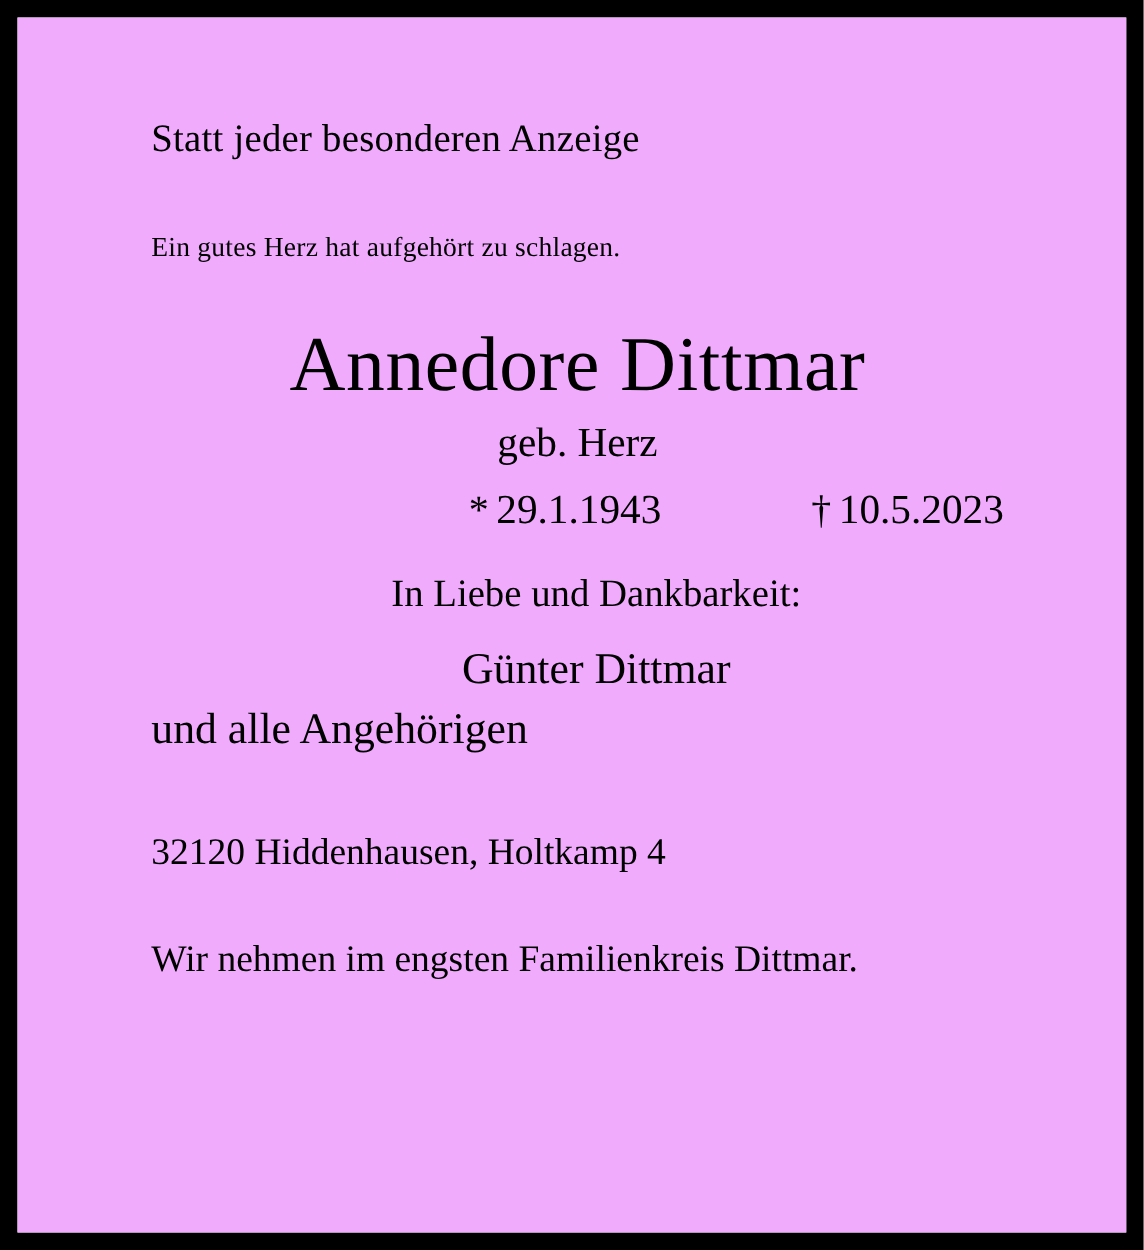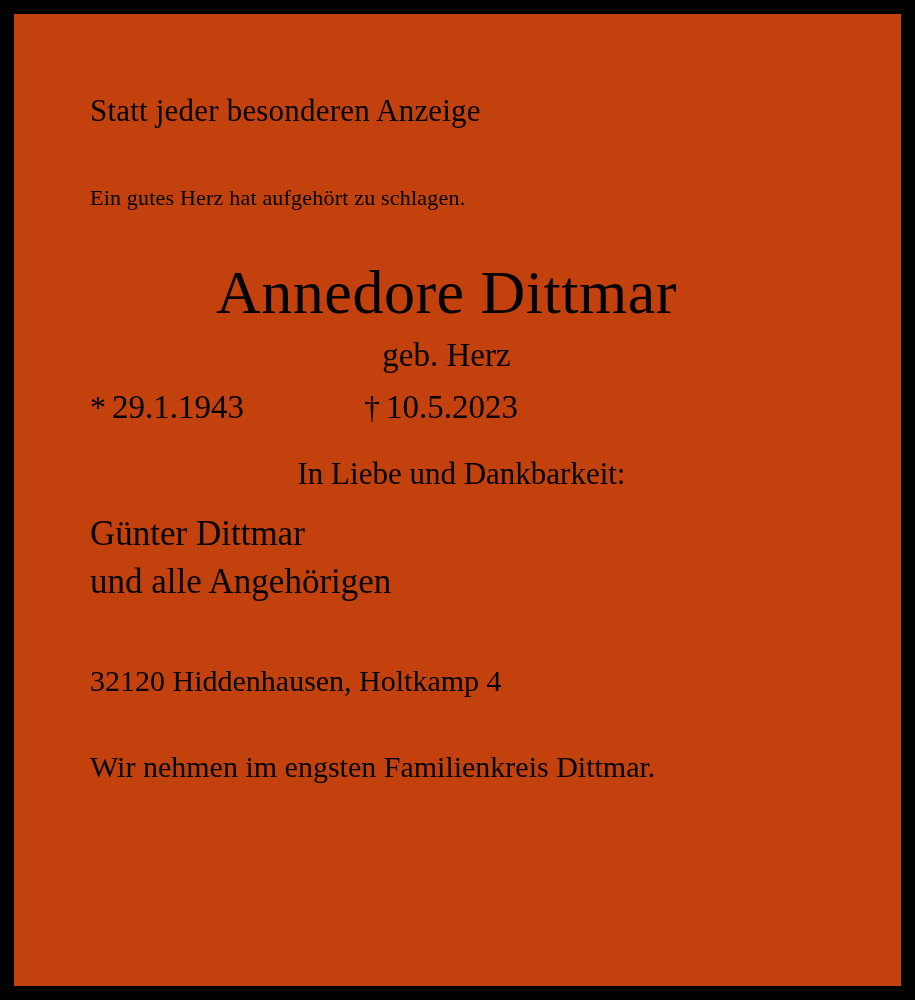--- a/index.html
+++ b/index.html
@@ -19,22 +19,22 @@
     width: 915px;
     height: 1000px;
     box-sizing: border-box;
     background: #f7f7f5;
     border: 14px solid #000000;
     padding: 0;
   }
   .inner {
     position: absolute;
     left: 0; right: 0; top: 0; bottom: 0;
-    background: #c2410c;
-    padding: 60px 68px 0 76px;
+    background: #f0abfc;
+    padding: 60px 68px 0 107px;
     box-sizing: border-box;
   }
   .line-statt {
     font-size: 31px;
     line-height: 1.2;
     letter-spacing: 0.2px;
     margin-top: 18px;
   }
   .line-herz {
     font-size: 22px;
@@ -55,39 +55,40 @@
   }
   .maiden {
     font-size: 33px;
     line-height: 1.1;
     margin-top: 12px;
   }
   .dates {
     margin-top: 16px;
     font-size: 33px;
     display: flex;
-    justify-content: flex-start;
+    justify-content: flex-end;
     gap: 120px;
   }
   .dates .date-item {
     white-space: nowrap;
   }
   .sym {
     font-size: 32px;
     padding-right: 6px;
   }
   .love-label {
     font-size: 31px;
     margin-top: 30px;
     text-align: center;
   }
   .survivor-1 {
     font-size: 35px;
     margin-top: 22px;
     line-height: 1.15;
+    text-align: center;
   }
   .survivor-2 {
     font-size: 35px;
     margin-top: 8px;
     line-height: 1.15;
   }
   .address {
     font-size: 30px;
     margin-top: 62px;
   }

